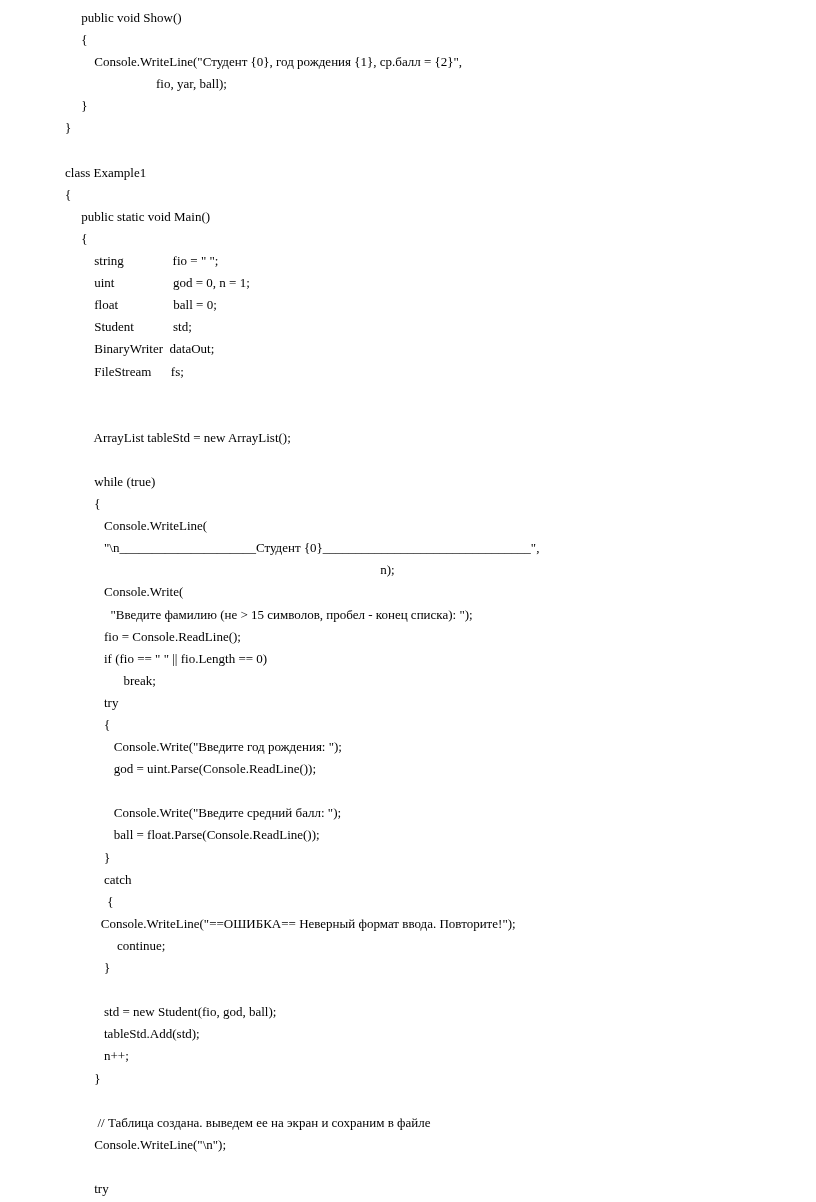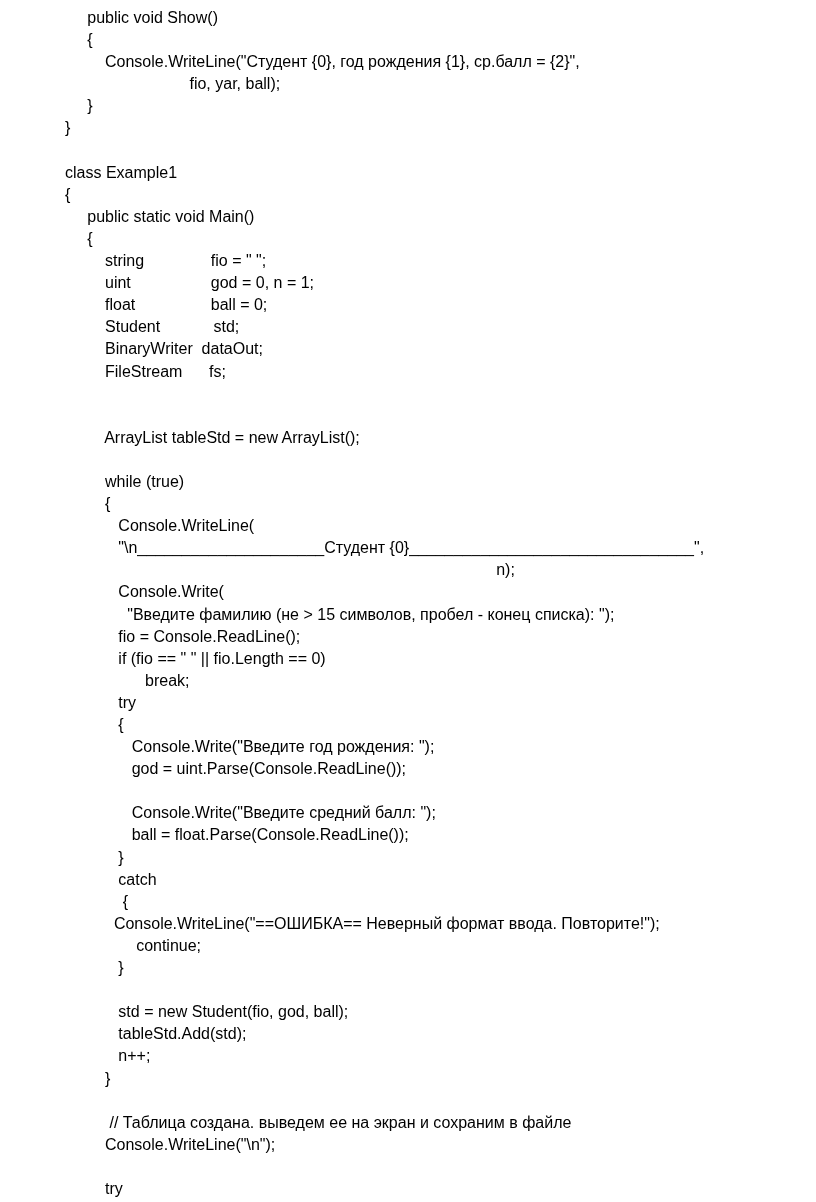--- a/index.html
+++ b/index.html
@@ -13,22 +13,22 @@
     background: #ffffff;
   }
   .page {
     width: 816px;
     height: 1202px;
     box-sizing: border-box;
     padding: 7px 10px 0 65px;
     background: #ffffff;
   }
   .code {
-    font-family: Liberation Sans, sans-serif;
-    font-size: 16px;
+    font-family: Liberation Serif, serif;
+    font-size: 13px;
     line-height: 22.1px;
     color: #000000;
     white-space: pre;
   }
   .code-line {
     min-height: 22.1px;
     white-space: pre;
   }
 </style>
 </head>

